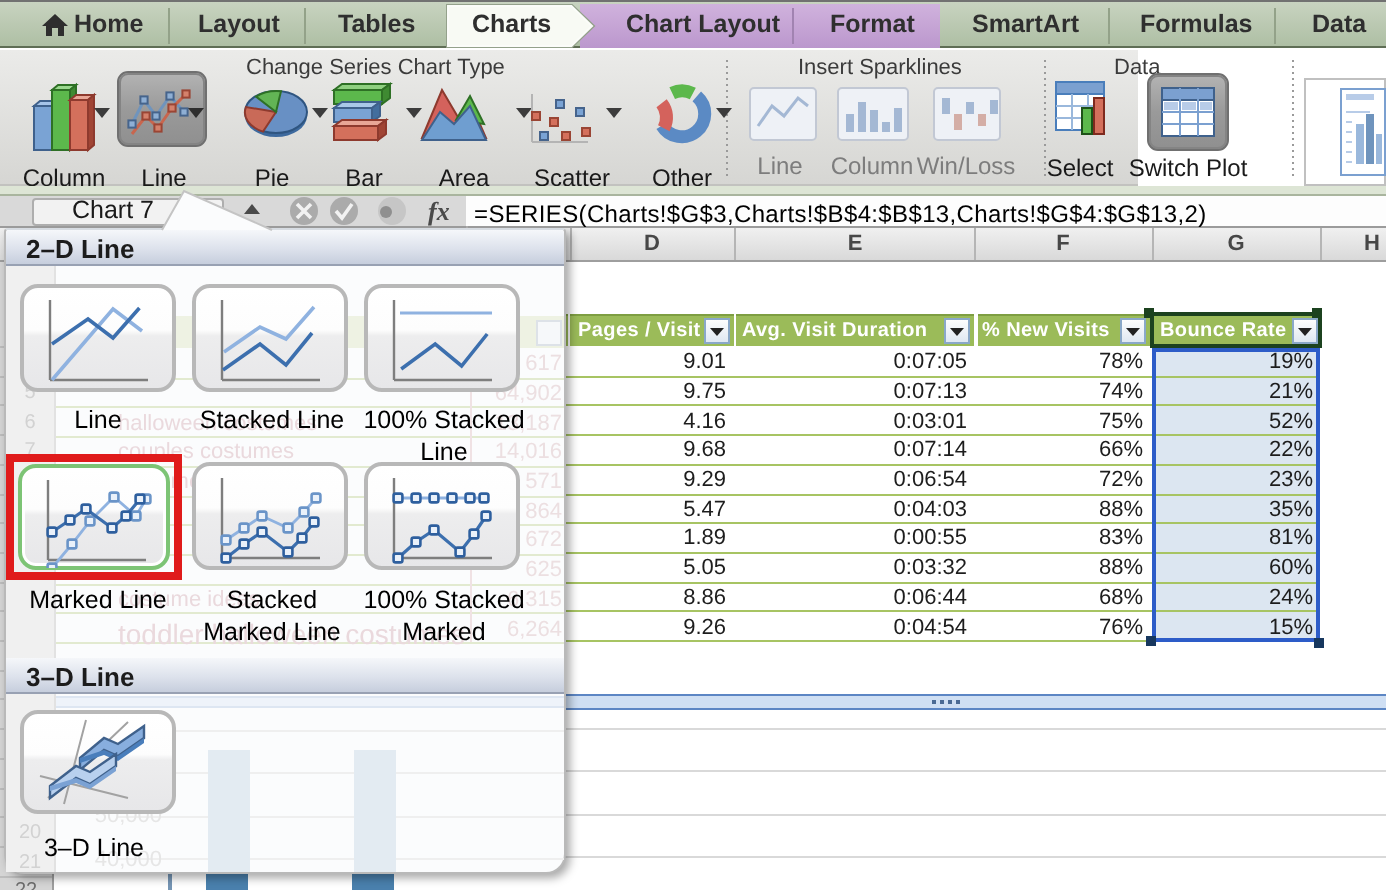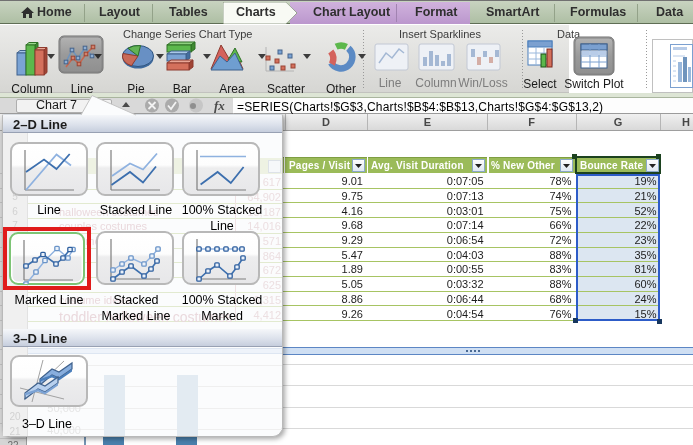--- a/index.html
+++ b/index.html
@@ -94,21 +94,21 @@
   <div class="abs" style="left:0;top:437.6px;width:26px;height:1px;background:#bdbdbd"></div>
   <div class="abs" style="left:0;top:439.8px;width:26px;font-size:10px;color:#6e6e6e;text-align:center">22</div>
   <div class="abs" style="left:577px;top:174px;width:82px;height:146px;background:#dce6f1"></div>
   <div class="abs" style="left:27px;top:157px;width:633px;height:16px;background:#9bbb59;border-top:1px solid #7e9e42"></div>
   <div class="abs" style="left:283.5px;top:157px;width:1.5px;height:16px;background:#fff"></div>
   <div class="abs" style="left:366.5px;top:157px;width:1.5px;height:16px;background:#fff"></div>
   <div class="abs" style="left:487px;top:157px;width:1.5px;height:16px;background:#fff"></div>
   <div class="abs" style="left:575.5px;top:157px;width:1.5px;height:16px;background:#fff"></div>
   <div class="abs" style="left:289px;top:159.5px;font-size:10px;font-weight:bold;color:#fff;white-space:nowrap;letter-spacing:0.2px">Pages / Visit</div>
   <div class="abs" style="left:371px;top:159.5px;font-size:10px;font-weight:bold;color:#fff;white-space:nowrap;letter-spacing:0.2px">Avg. Visit Duration</div>
-  <div class="abs" style="left:491px;top:159.5px;font-size:10px;font-weight:bold;color:#fff;white-space:nowrap;letter-spacing:0.2px">% New Other</div>
+  <div class="abs" style="left:491px;top:159.5px;font-size:10px;font-weight:bold;color:#fff;white-space:nowrap;letter-spacing:0.2px">% New Visits</div>
   <div class="abs" style="left:580px;top:159.5px;font-size:10px;font-weight:bold;color:#fff;white-space:nowrap;letter-spacing:0.2px">Bounce Rate</div>
   <div class="abs" style="left:352px;top:159px;width:13px;height:13px;background:linear-gradient(#fdfdfd,#dfe8f2);border:1px solid #8aa8c8"></div>
   <svg class="abs" style="left:352px;top:159px" width="13" height="13">
         <path d="M3,5 h7 l-3.5,4 z" fill="#222"></path>
       </svg>
   <div class="abs" style="left:472px;top:159px;width:13px;height:13px;background:linear-gradient(#fdfdfd,#dfe8f2);border:1px solid #8aa8c8"></div>
   <svg class="abs" style="left:472px;top:159px" width="13" height="13">
         <path d="M3,5 h7 l-3.5,4 z" fill="#222"></path>
       </svg>
   <div class="abs" style="left:560px;top:159px;width:13px;height:13px;background:linear-gradient(#fdfdfd,#dfe8f2);border:1px solid #8aa8c8"></div>
@@ -222,21 +222,21 @@
   <div class="ghost" style="left:56px;top:193.5px;font-size:14px;color:#ead9dd">toddler halloween costumes</div>
   <div class="ghost" style="left:208px;top:61.2px;width:70px;font-size:11px;color:#ecdfe1;text-align:right">617</div>
   <div class="ghost" style="left:208px;top:75.9px;width:70px;font-size:11px;color:#ecdfe1;text-align:right">64,902</div>
   <div class="ghost" style="left:208px;top:90.6px;width:70px;font-size:11px;color:#ecdfe1;text-align:right">13,187</div>
   <div class="ghost" style="left:208px;top:105.3px;width:70px;font-size:11px;color:#ecdfe1;text-align:right">14,016</div>
   <div class="ghost" style="left:208px;top:120.0px;width:70px;font-size:11px;color:#ecdfe1;text-align:right">571</div>
   <div class="ghost" style="left:208px;top:134.7px;width:70px;font-size:11px;color:#ecdfe1;text-align:right">864</div>
   <div class="ghost" style="left:208px;top:149.4px;width:70px;font-size:11px;color:#ecdfe1;text-align:right">672</div>
   <div class="ghost" style="left:208px;top:164.1px;width:70px;font-size:11px;color:#ecdfe1;text-align:right">625</div>
   <div class="ghost" style="left:208px;top:178.8px;width:70px;font-size:11px;color:#ecdfe1;text-align:right">6,315</div>
-  <div class="ghost" style="left:208px;top:193.5px;width:70px;font-size:11px;color:#ecdfe1;text-align:right">4,412</div>
+  <div class="ghost" style="left:208px;top:193.5px;width:70px;font-size:11px;color:#ecdfe1;text-align:right">6,264</div>
   <div class="abs" style="left:0;top:17px;width:25px;height:304px;background:#f0f0f0;border-right:1px solid #e2e2e2"></div>
   <div class="abs" style="left:0;top:76px;width:24px;font-size:10px;color:#d2d2d2;text-align:center">5</div>
   <div class="abs" style="left:0;top:90.7px;width:24px;font-size:10px;color:#d2d2d2;text-align:center">6</div>
   <div class="abs" style="left:0;top:105.4px;width:24px;font-size:10px;color:#d2d2d2;text-align:center">7</div>
   <div class="abs" style="left:0;top:223px;width:24px;font-size:10px;color:#d2d2d2;text-align:center">15</div>
   <div class="abs" style="left:0;top:296.4px;width:24px;font-size:10px;color:#d2d2d2;text-align:center">20</div>
   <div class="abs" style="left:0;top:311.1px;width:24px;font-size:10px;color:#d2d2d2;text-align:center">21</div>
   <div class="abs" style="left:25px;top:233px;width:254px;height:6px;background:#eef3fa;border-top:1px solid #dde6f2;border-bottom:1px solid #dde6f2"></div>
   <div class="abs" style="left:56px;top:250px;width:223px;height:1px;background:#efefef"></div>
   <div class="abs" style="left:56px;top:271px;width:223px;height:1px;background:#efefef"></div>

